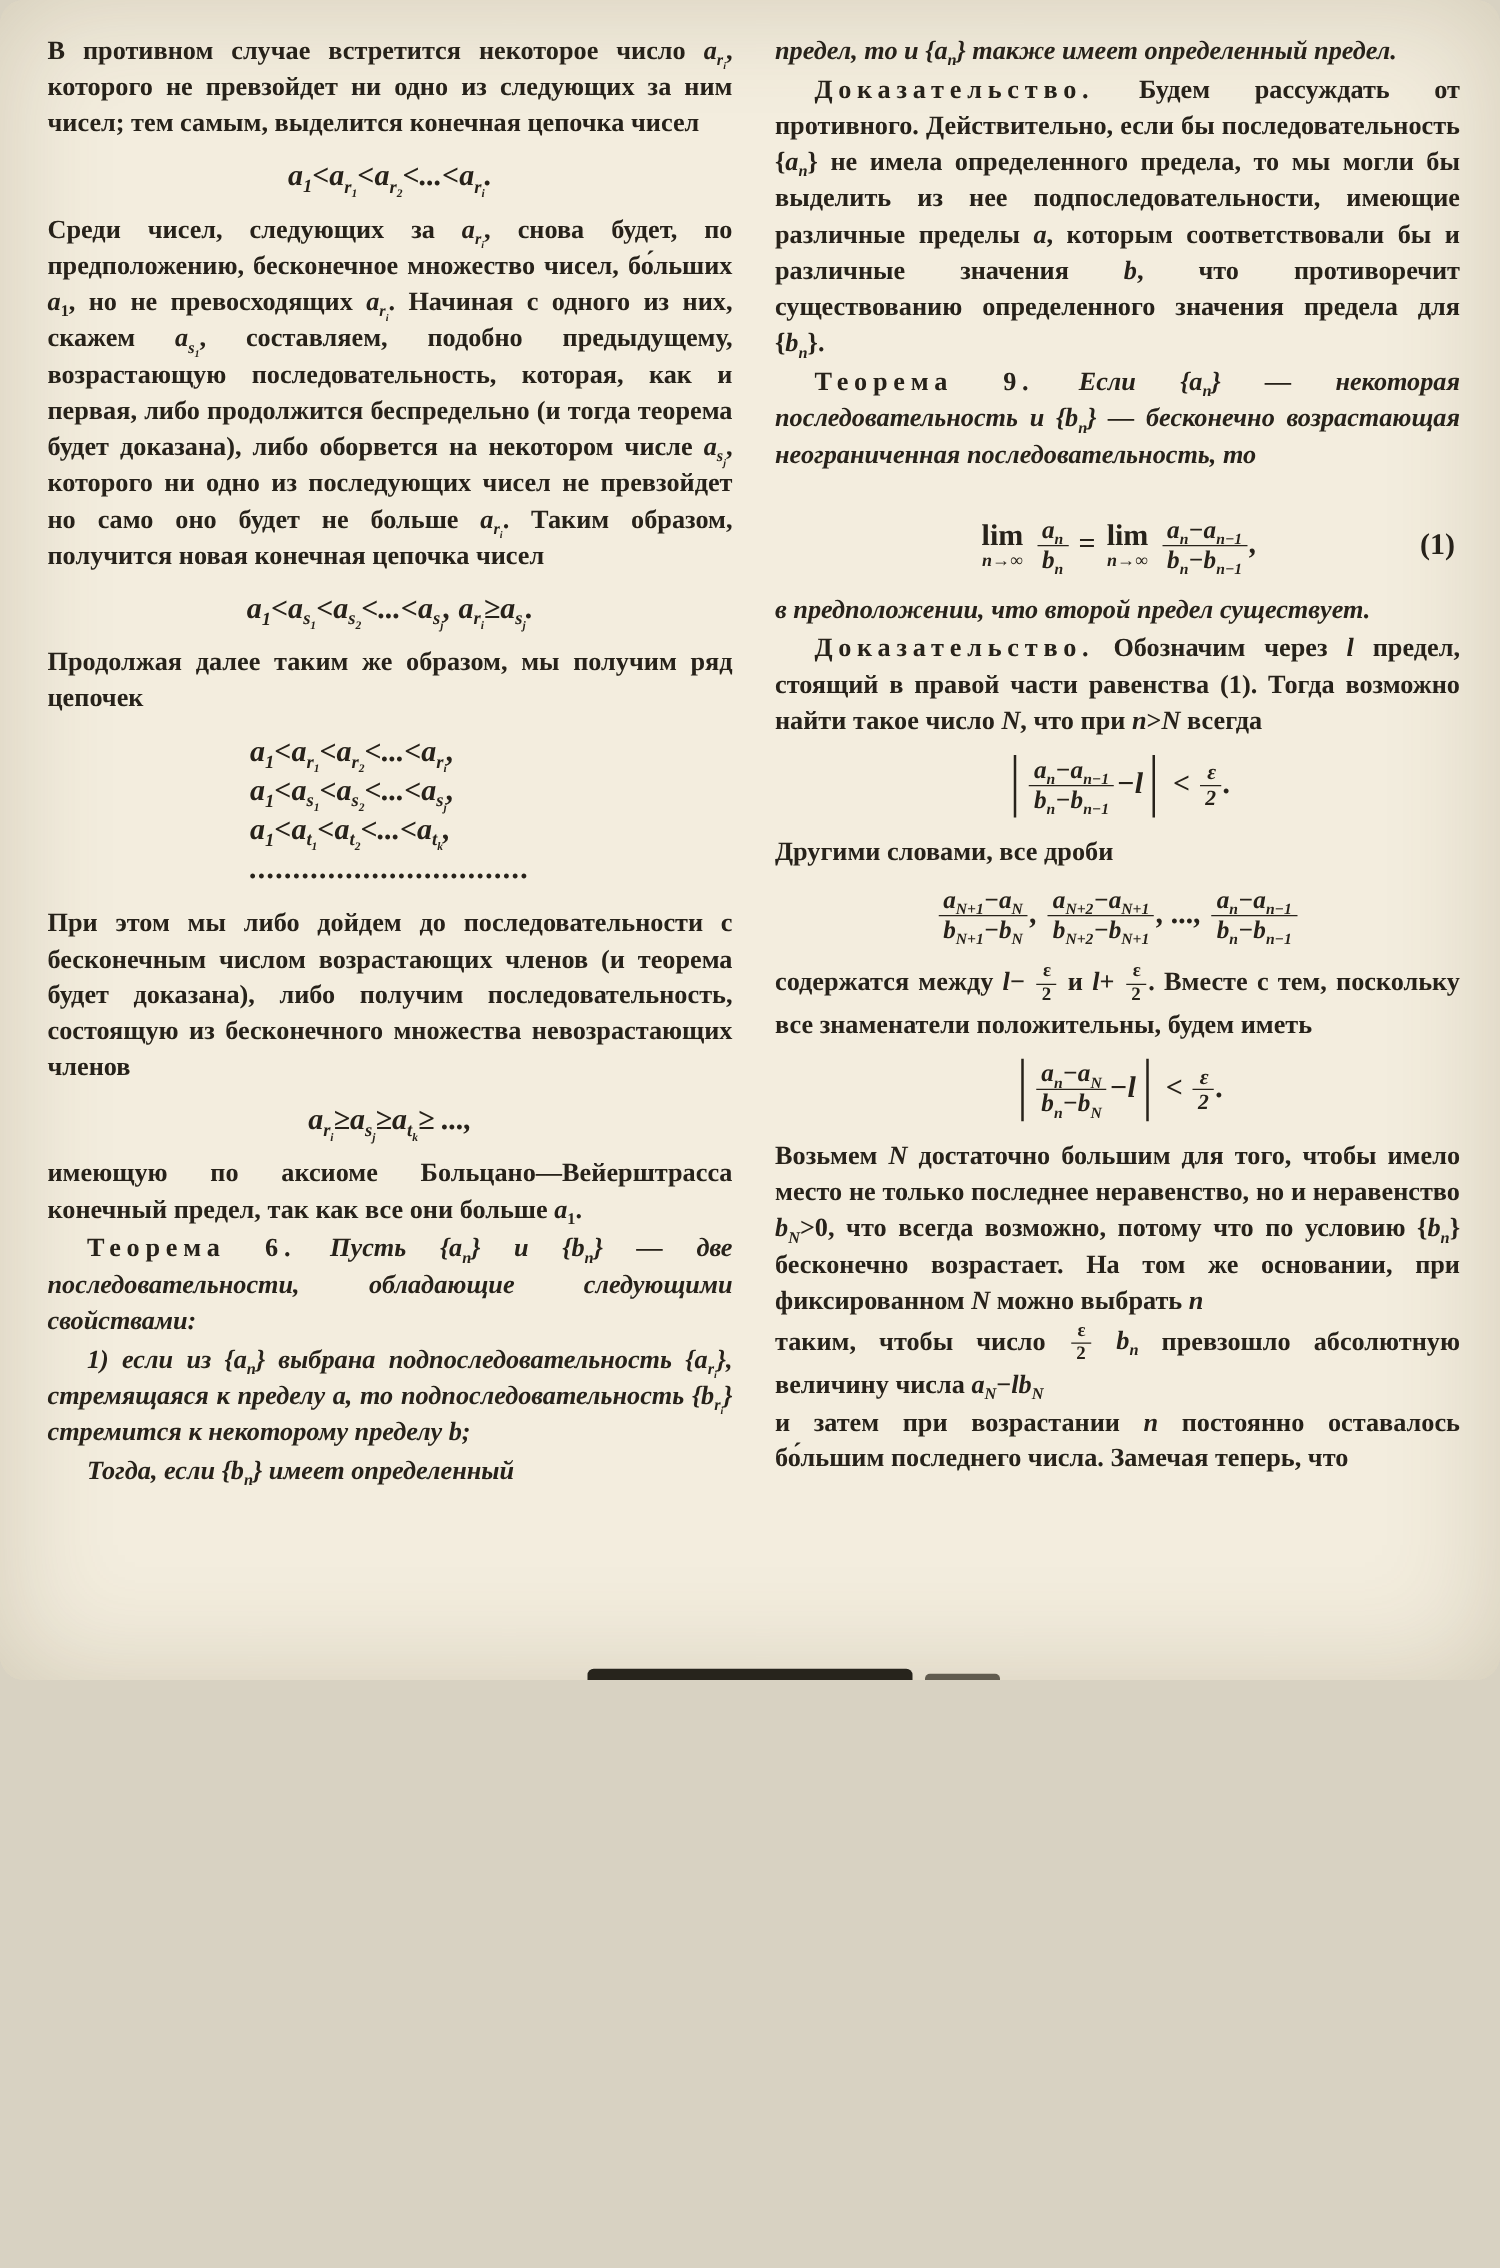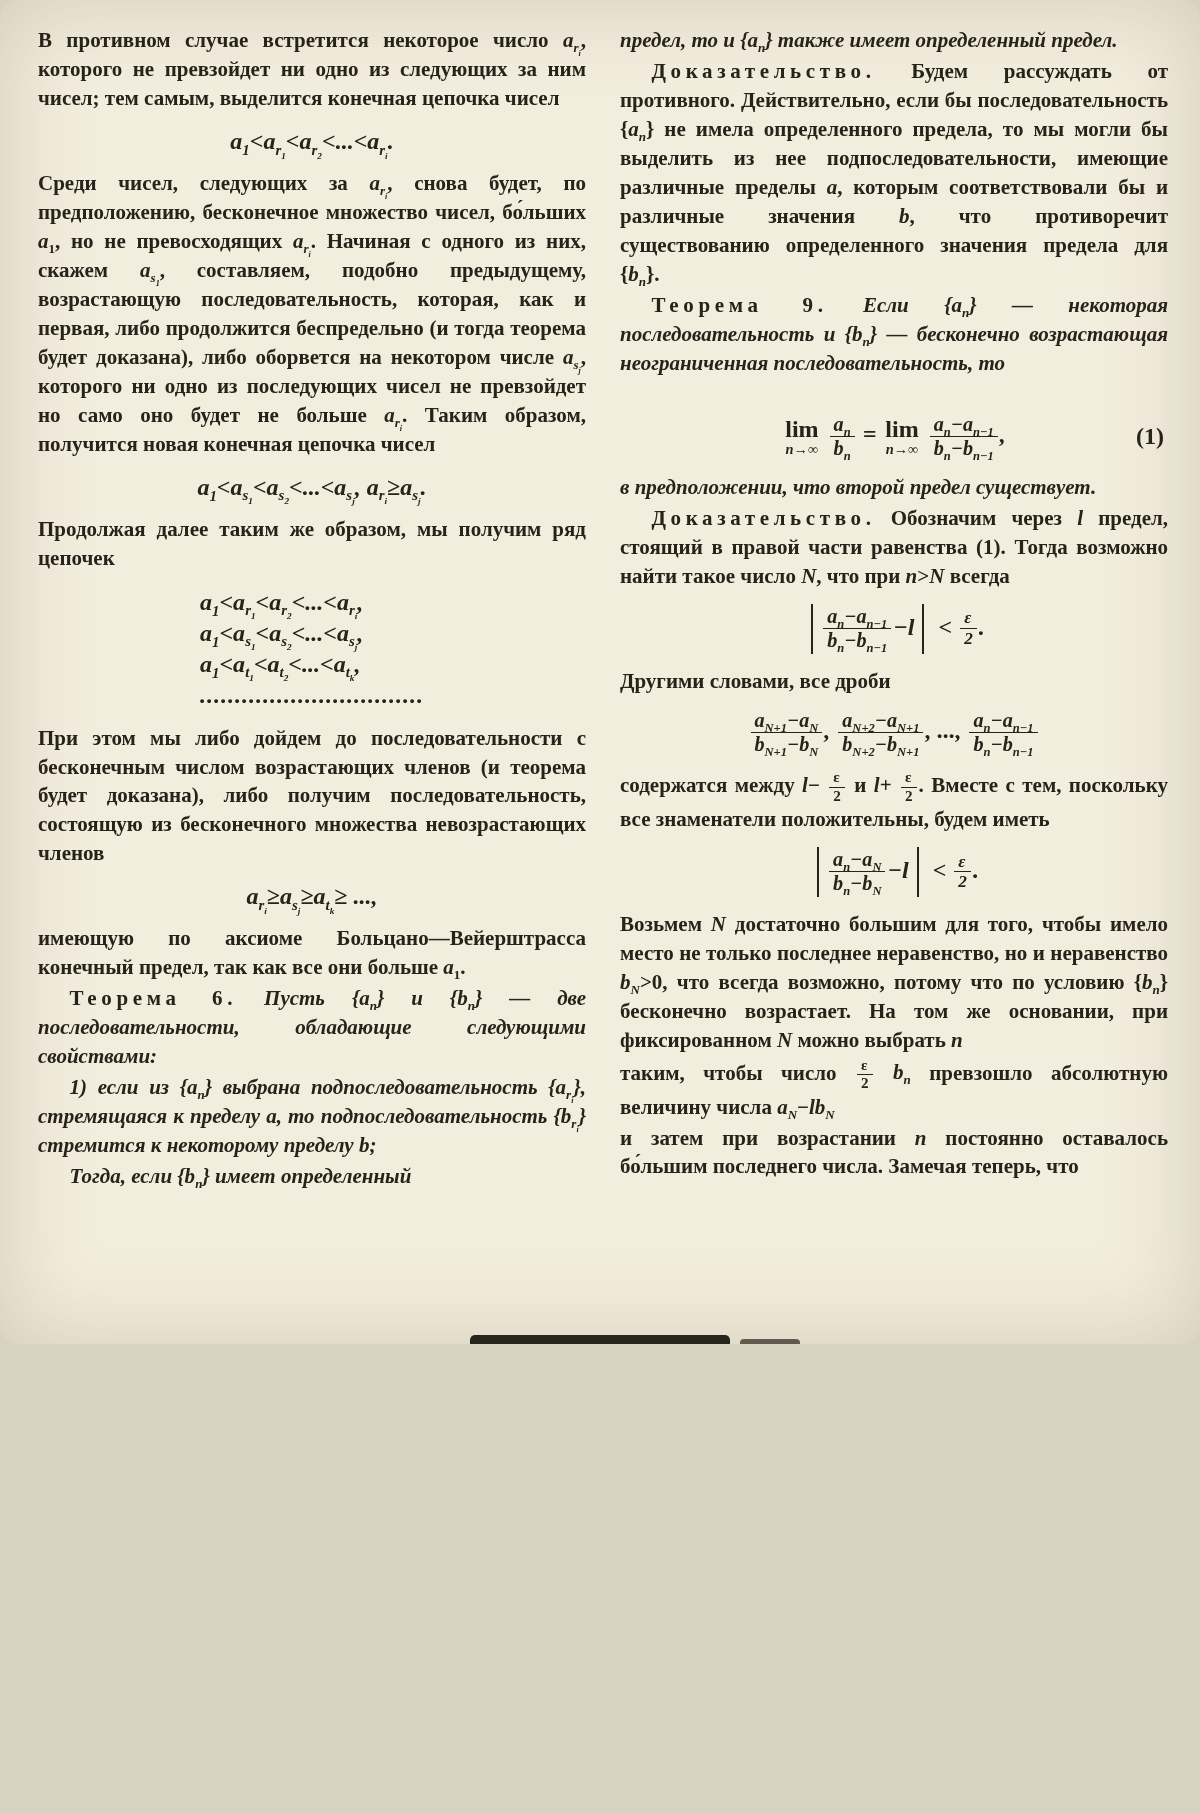--- a/index.html
+++ b/index.html
@@ -36,21 +36,21 @@
     margin:13px 0;
     text-align:center;
     font-style:italic;
     font-size:24px;
     line-height:1.25;
   }
   .chain-inner{display:inline-block;text-align:left;}
   .chain-inner div{margin:1px 0;}
   .dots{letter-spacing:1px;}
   .fr{
-    display:inline-flex;flex-direction:column;align-items:flex-start;
+    display:inline-flex;flex-direction:column;align-items:flex-end;
     vertical-align:middle;
     font-size:0.84em;line-height:1.15;
     margin:0 2px;
   }
   .fr .n,.fr .d{padding:0 4px;white-space:nowrap;}
   .fr .d{border-top:1.7px solid currentColor;}
   .fr.sm{font-size:0.72em;}
   .lim{
     display:inline-flex;flex-direction:column;align-items:center;
     vertical-align:middle;font-style:normal;line-height:1;

